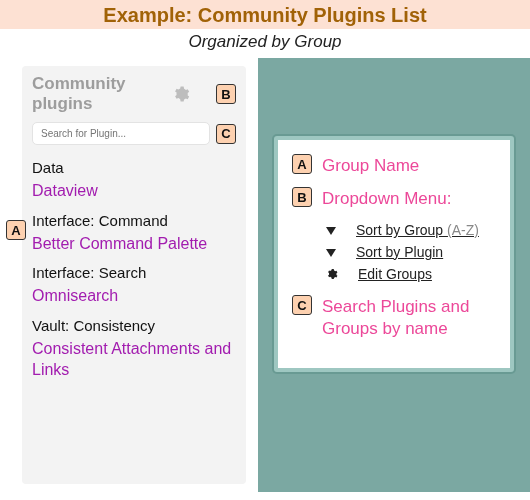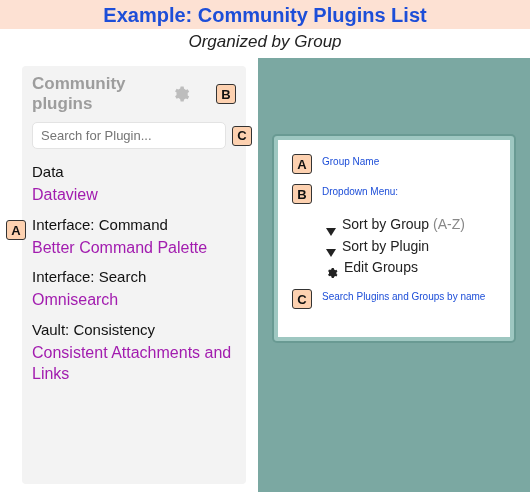--- a/index.html
+++ b/index.html
@@ -4,21 +4,21 @@
 <style>
   * { box-sizing: border-box; margin: 0; padding: 0; }
   html, body { width: 530px; height: 500px; font-family: -apple-system, BlinkMacSystemFont, "Segoe UI", Helvetica, Arial, sans-serif; }
   body { background: #fff; }
 
   .header {
     background: #fde1d3;
     text-align: center;
     padding: 4px 0 2px;
   }
-  .title { font-size: 20px; font-weight: 700; color: #1d4ed8; }
+  .title { font-size: 20px; font-weight: 700; color: #a16207; }
   .subtitle-bar {
     text-align: center;
     padding: 3px 0 6px;
     font-style: italic;
     font-size: 17px;
     color: #222;
   }
 
   .content {
     display: flex;
@@ -60,21 +60,21 @@
     display: flex;
     align-items: center;
     margin-bottom: 14px;
   }
   .search {
     flex: 1;
     background: #fff;
     border: 1px solid #e3e3e3;
     border-radius: 5px;
     padding: 5px 8px;
-    font-size: 13px;
+    font-size: 10px;
     color: #404040;
   }
   .group-name {
     font-weight: 400;
     font-size: 15px;
     color: #111;
     margin: 10px 0 4px;
   }
   .plugin {
     font-size: 16px;
@@ -116,36 +116,37 @@
     padding: 14px 14px 18px;
     box-shadow: 0 0 0 2px #699a93;
   }
   .krow {
     display: flex;
     align-items: flex-start;
     gap: 10px;
     margin-bottom: 10px;
   }
   .krow .ktxt {
-    font-size: 10px;
-    color: #1d4ed8;
+    font-size: 17px;
+    color: #ec4899;
     line-height: 1.3;
     padding-top: 1px;
   }
   .menu-list {
     list-style: none;
     margin: 6px 0 10px 34px;
   }
   .menu-list li {
     font-size: 14px;
     color: #222;
     line-height: 1.55;
     display: flex;
-    align-items: flex-end;
-    gap: 6px;
+    align-items: center;
+    gap: 20px;
+    text-decoration: underline;
   }
   .tri {
     display: inline-block;
     width: 0; height: 0;
     border-left: 5px solid transparent;
     border-right: 5px solid transparent;
     border-top: 8px solid #222;
   }
   .mini-gear { display:inline-flex; color:#222; }
   .muted { color: #888; }

